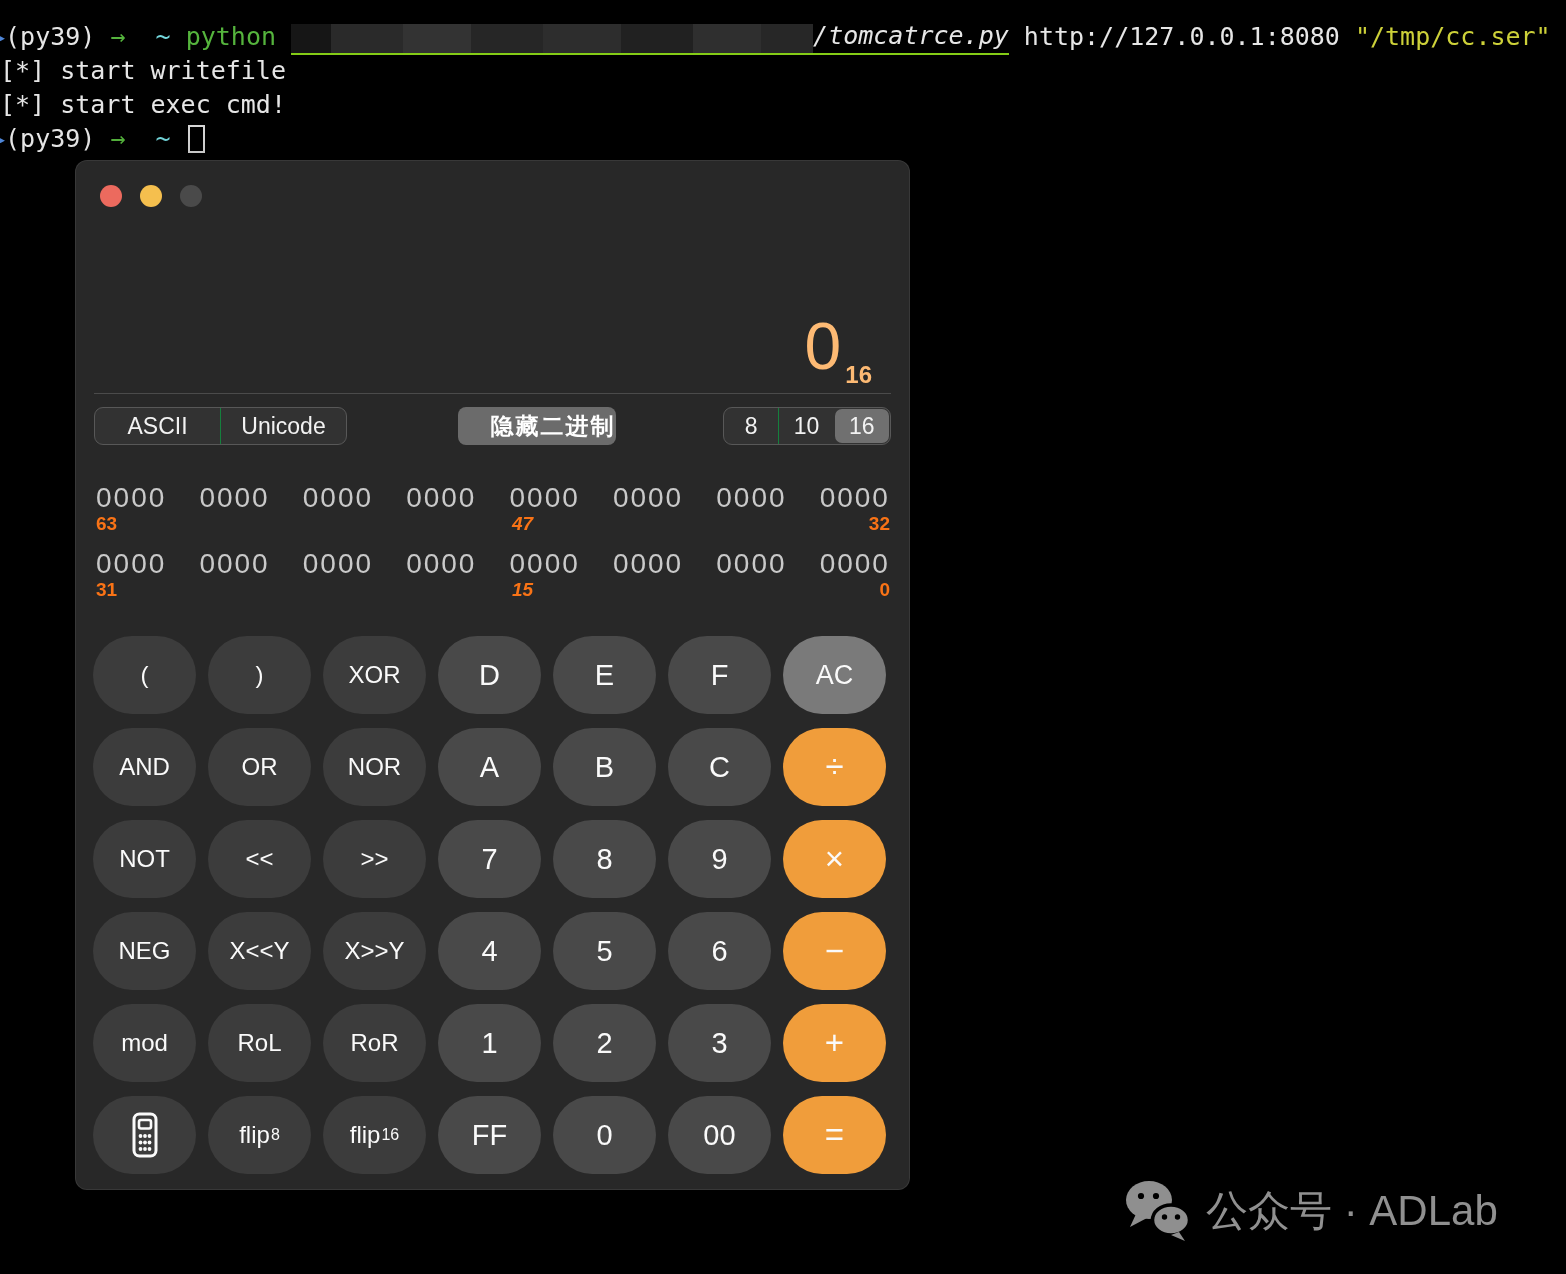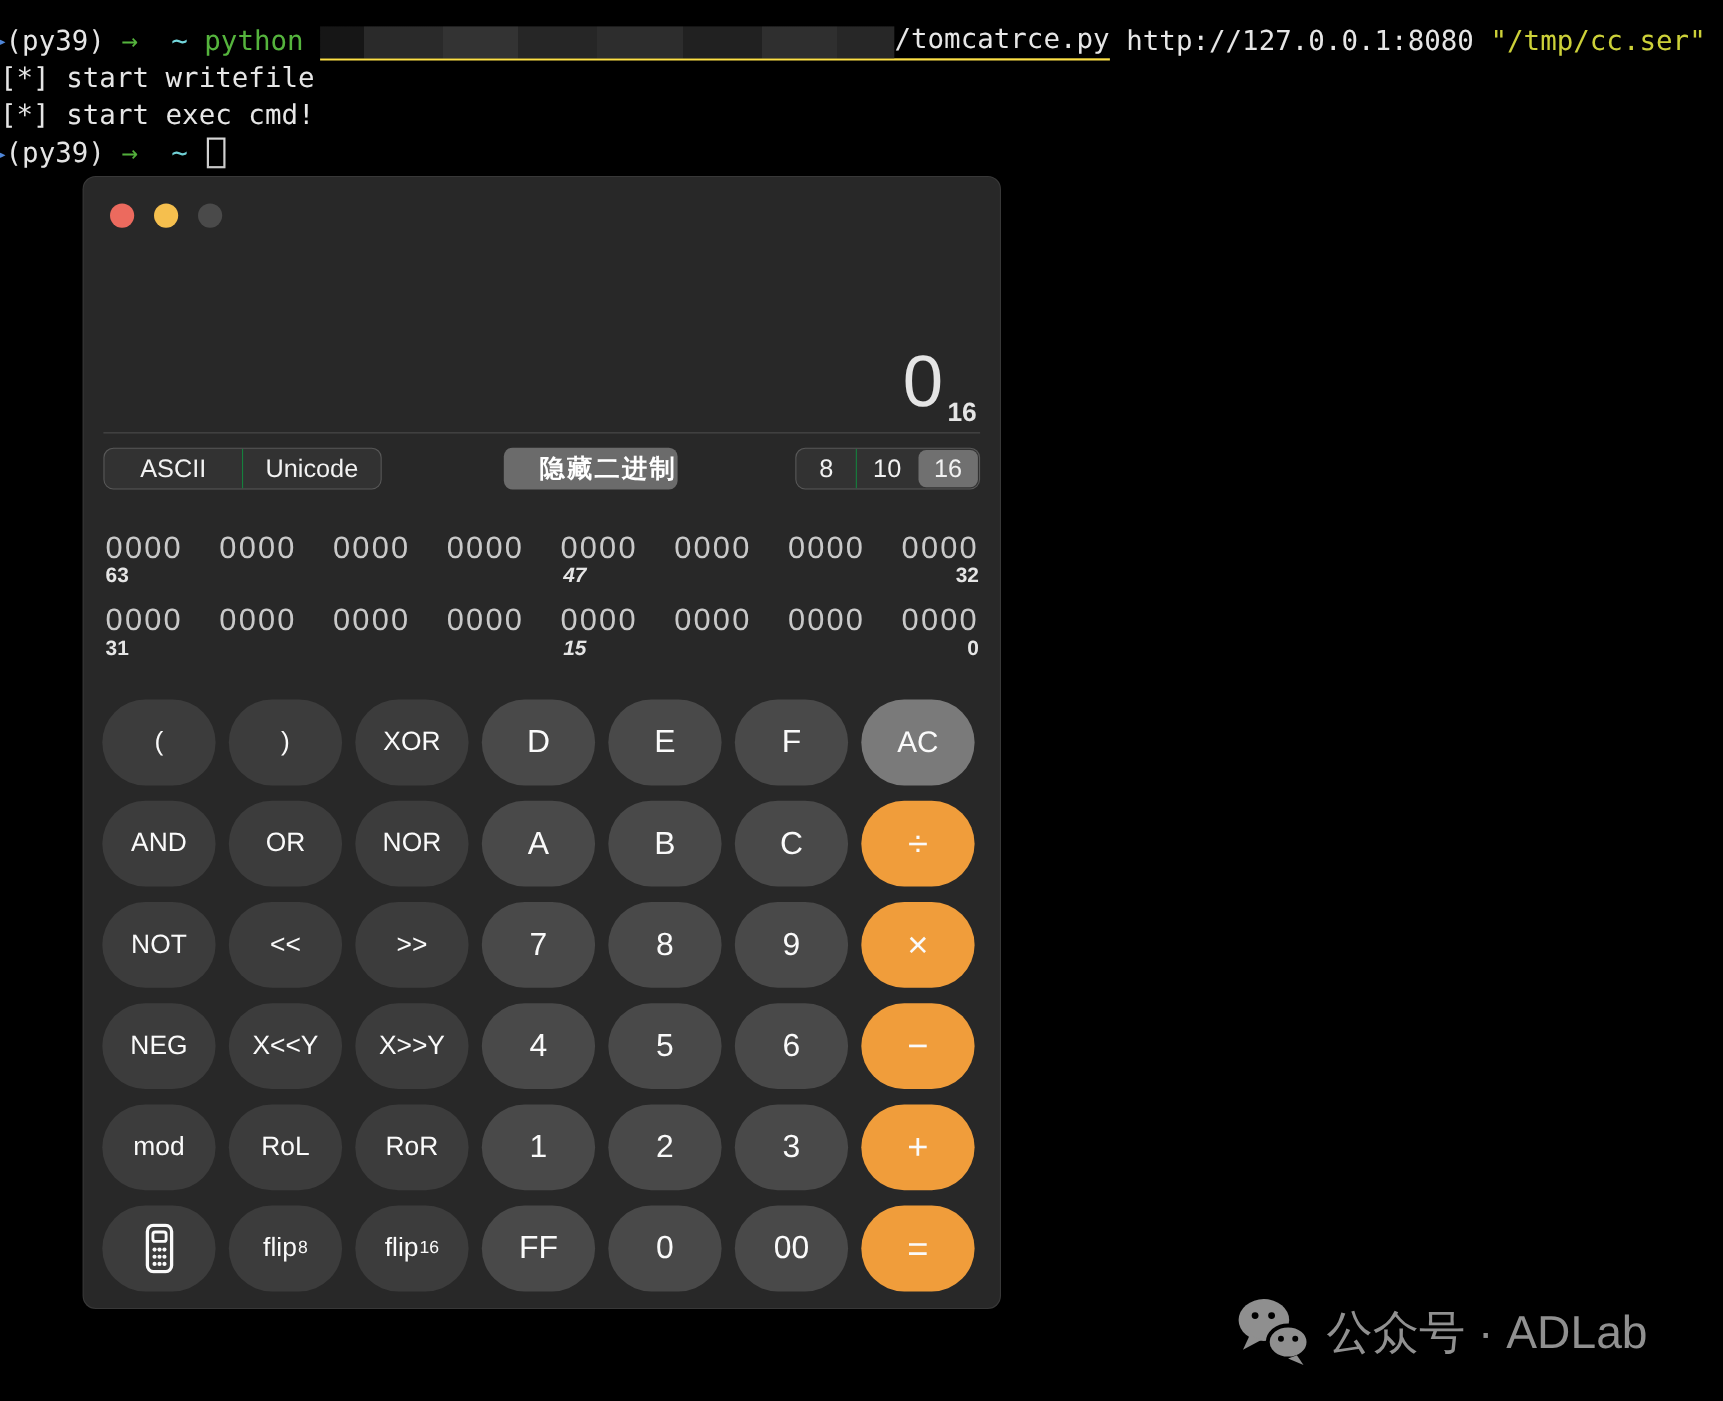--- a/index.html
+++ b/index.html
@@ -11,37 +11,37 @@
   .terminal { position:absolute; top:20px; left:0; width:1566px;
               font-family:"DejaVu Sans Mono","Liberation Mono",monospace;
               font-size:25px; line-height:34px; color:#e6e6e6; }
   .tline { white-space:pre; display:flex; align-items:center; height:34px; }
   .c-green  { color:#55b43d; }
   .c-cyan   { color:#74d8dd; }
   .c-yellow { color:#cdd139; }
   .c-blue   { color:#4f86d8; }
   .clip-glyph { margin-left:-7px; font-size:20px; }
   .redacted-wrap { display:inline-flex; align-items:flex-end;
-                   border-bottom:2px solid #fde047; }
+                   border-bottom:2px solid #84cc16;font-style:italic; }
   .censor-block { display:inline-block; width:522px; height:29px;
       background:linear-gradient(90deg,#161616 0 40px,#2a2a2a 40px 112px,
       #333 112px 180px,#262626 180px 252px,#2d2d2d 252px 330px,
       #212121 330px 402px,#2f2f2f 402px 470px,#272727 470px 522px); }
   .cursor-box { display:inline-block; width:17px; height:28px;
                 border:2px solid #d8d8d8; margin-left:2px; }
 
   
   .calc { position:absolute; left:75px; top:160px; width:835px; height:1030px;
           background:#282828; border-radius:12px;
           box-shadow:inset 0 0 0 1px rgba(255,255,255,.08), 0 25px 60px rgba(0,0,0,.55); }
   .light { width:22px; height:22px; border-radius:50%; }
 
   .display { position:absolute; left:75px+0; top:0; }
-  .calc .display { position:absolute; right:22px; top:148px; text-align:right;
-                   color:#e5e5e5; white-space:nowrap; }
+  .calc .display { position:absolute; right:38px; top:148px; text-align:right;
+                   color:#fdba74; white-space:nowrap; }
   .display .value { font-size:66px; font-weight:100; letter-spacing:1px; }
   .display sub { font-size:24px; font-weight:600; vertical-align:-14px; margin-left:3px; }
 
   .divider { position:absolute; left:19px; right:19px; top:233px; height:1px; background:#4b4b4b; }
 
   .segctl { position:absolute; top:247px; height:38px; background:#323232;
             border:1px solid #585858; border-radius:9px; display:flex;
             align-items:stretch; color:#f2f2f2; font-size:23px; overflow:hidden; }
   .segctl .seg { flex:1; display:flex; align-items:center; justify-content:center; }
   .seg + .seg.div-line { border-left:1px solid #15803d; }
@@ -51,21 +51,21 @@
   .btn-hide { position:absolute; top:247px; left:383px; width:158px; height:38px;
               background:#6b6b6b; border-radius:8px; color:#fff; font-size:23px;
               font-weight:600; display:flex; align-items:center; justify-content:center;
               letter-spacing:2px; border:none;padding-left:32px; }
 
   .binary-panel { position:absolute; left:21px; top:322px; width:794px; height:135px; }
   .bin-digits { position:absolute; left:0; width:794px; display:flex;
                 justify-content:space-between; font-size:28px; color:#c9c9c9;
                 letter-spacing:2px; }
   .bin-digits.r0 { top:0; } .bin-digits.r1 { top:66px; }
-  .bit-label { position:absolute; font-size:19px; font-weight:600; color:#e5e5e5; }
+  .bit-label { position:absolute; font-size:19px; font-weight:600; color:#f97316; }
   .bl-r0 { top:31px; } .bl-r1 { top:97px; }
   .bl-left { left:0; } .bl-mid { left:416px;font-style:italic; } .bl-right { right:0; text-align:right; }
 
   .keypad { position:absolute; left:18px; top:476px; display:grid;
             grid-template-columns:repeat(7,103px); grid-auto-rows:78px;
             column-gap:12px; row-gap:14px; }
   .key { border:none; border-radius:40px; color:#fafafa; display:flex;
          align-items:center; justify-content:center; cursor:default;
          font-family:"Liberation Sans","DejaVu Sans",sans-serif; }
   .k-fn    { background:#3c3c3c; font-size:24px; }

